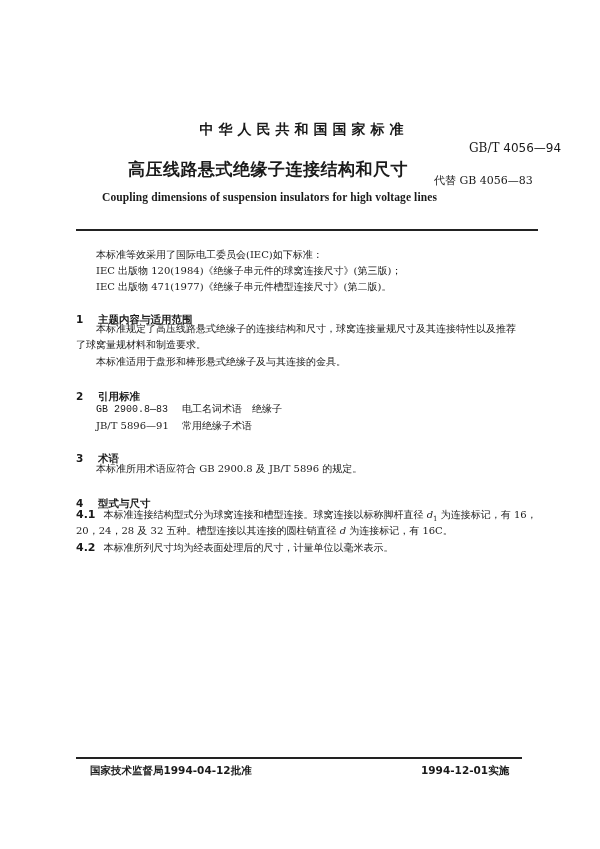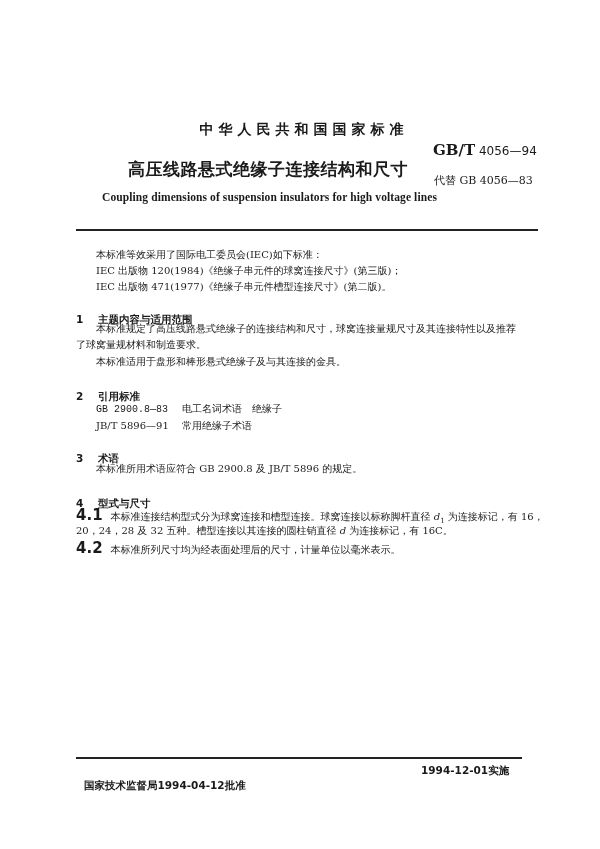--- a/index.html
+++ b/index.html
@@ -21,21 +21,21 @@
       top: 121px; left: 0; width: 600px; text-align: center;
       font-family: "DejaVu Sans", sans-serif;
       font-weight: bold; font-size: 14px; letter-spacing: 5px;
       padding-left: 4px;
     }
     .std-code {
       top: 141px; left: 433px;
       font-family: "DejaVu Sans", sans-serif;
       font-size: 12px;
     }
-    .std-code .gb { font-family: "DejaVu Serif", serif; font-weight: bold; font-size: 15px; }
+    .std-code .gb { font-family: "DejaVu Serif", serif; font-weight: normal; font-size: 12px; margin-left: 36px; }
     .main-title {
       top: 158px; left: 128px;
       font-family: "DejaVu Sans", sans-serif;
       font-weight: bold; font-size: 17px; letter-spacing: 0.5px;
     }
     .replaces {
       top: 173px; left: 434px;
       font-size: 11px;
     }
     .en-title {
@@ -49,21 +49,21 @@
     .body-text {
       font-size: 10px; line-height: 16px;
     }
     .section-heading {
       font-family: "DejaVu Sans", sans-serif;
       font-weight: bold; font-size: 10.5px; margin-top: 11px;
     }
     .section-heading .num { display: inline-block; width: 22px; }
     .clause-num {
       font-family: "DejaVu Sans", sans-serif;
-      font-weight: bold; font-size: 15px; margin-right: 8px;
+      font-weight: bold; font-size: 11px; margin-right: 8px;
     }
     .ital { font-style: italic; }
     .ref-code { display: inline-block; width: 86px; }
     .footer {
       font-family: "DejaVu Sans", sans-serif;
       font-weight: bold; font-size: 10.5px;
     }
   </style>
 </head>
 <body>
@@ -121,14 +121,14 @@
 <div class="abs body-text" style="top:523px; left:76px;">
   <span>20，24，28 及 32 五种。槽型连接以其连接的圆柱销直径</span>
   <span class="ital">d</span>
   <span>为连接标记，有 16C。</span>
 </div>
 <div class="abs body-text" style="top:540px; left:76px;">
   <span class="clause-num">4.2</span><span>本标准所列尺寸均为经表面处理后的尺寸，计量单位以毫米表示。</span>
 </div>
 
 <div class="rule" style="top:757px; left:76px; width:446px;"></div>
-<div class="abs footer" style="top:764px; left:84px;margin-top:15px;">国家技术监督局1994-04-12批准</div>
+<div class="abs footer" style="top:764px; left:90px;">国家技术监督局1994-04-12批准</div>
 <div class="abs footer" style="top:764px; left:421px;">1994-12-01实施</div>
 
 </body></html>

